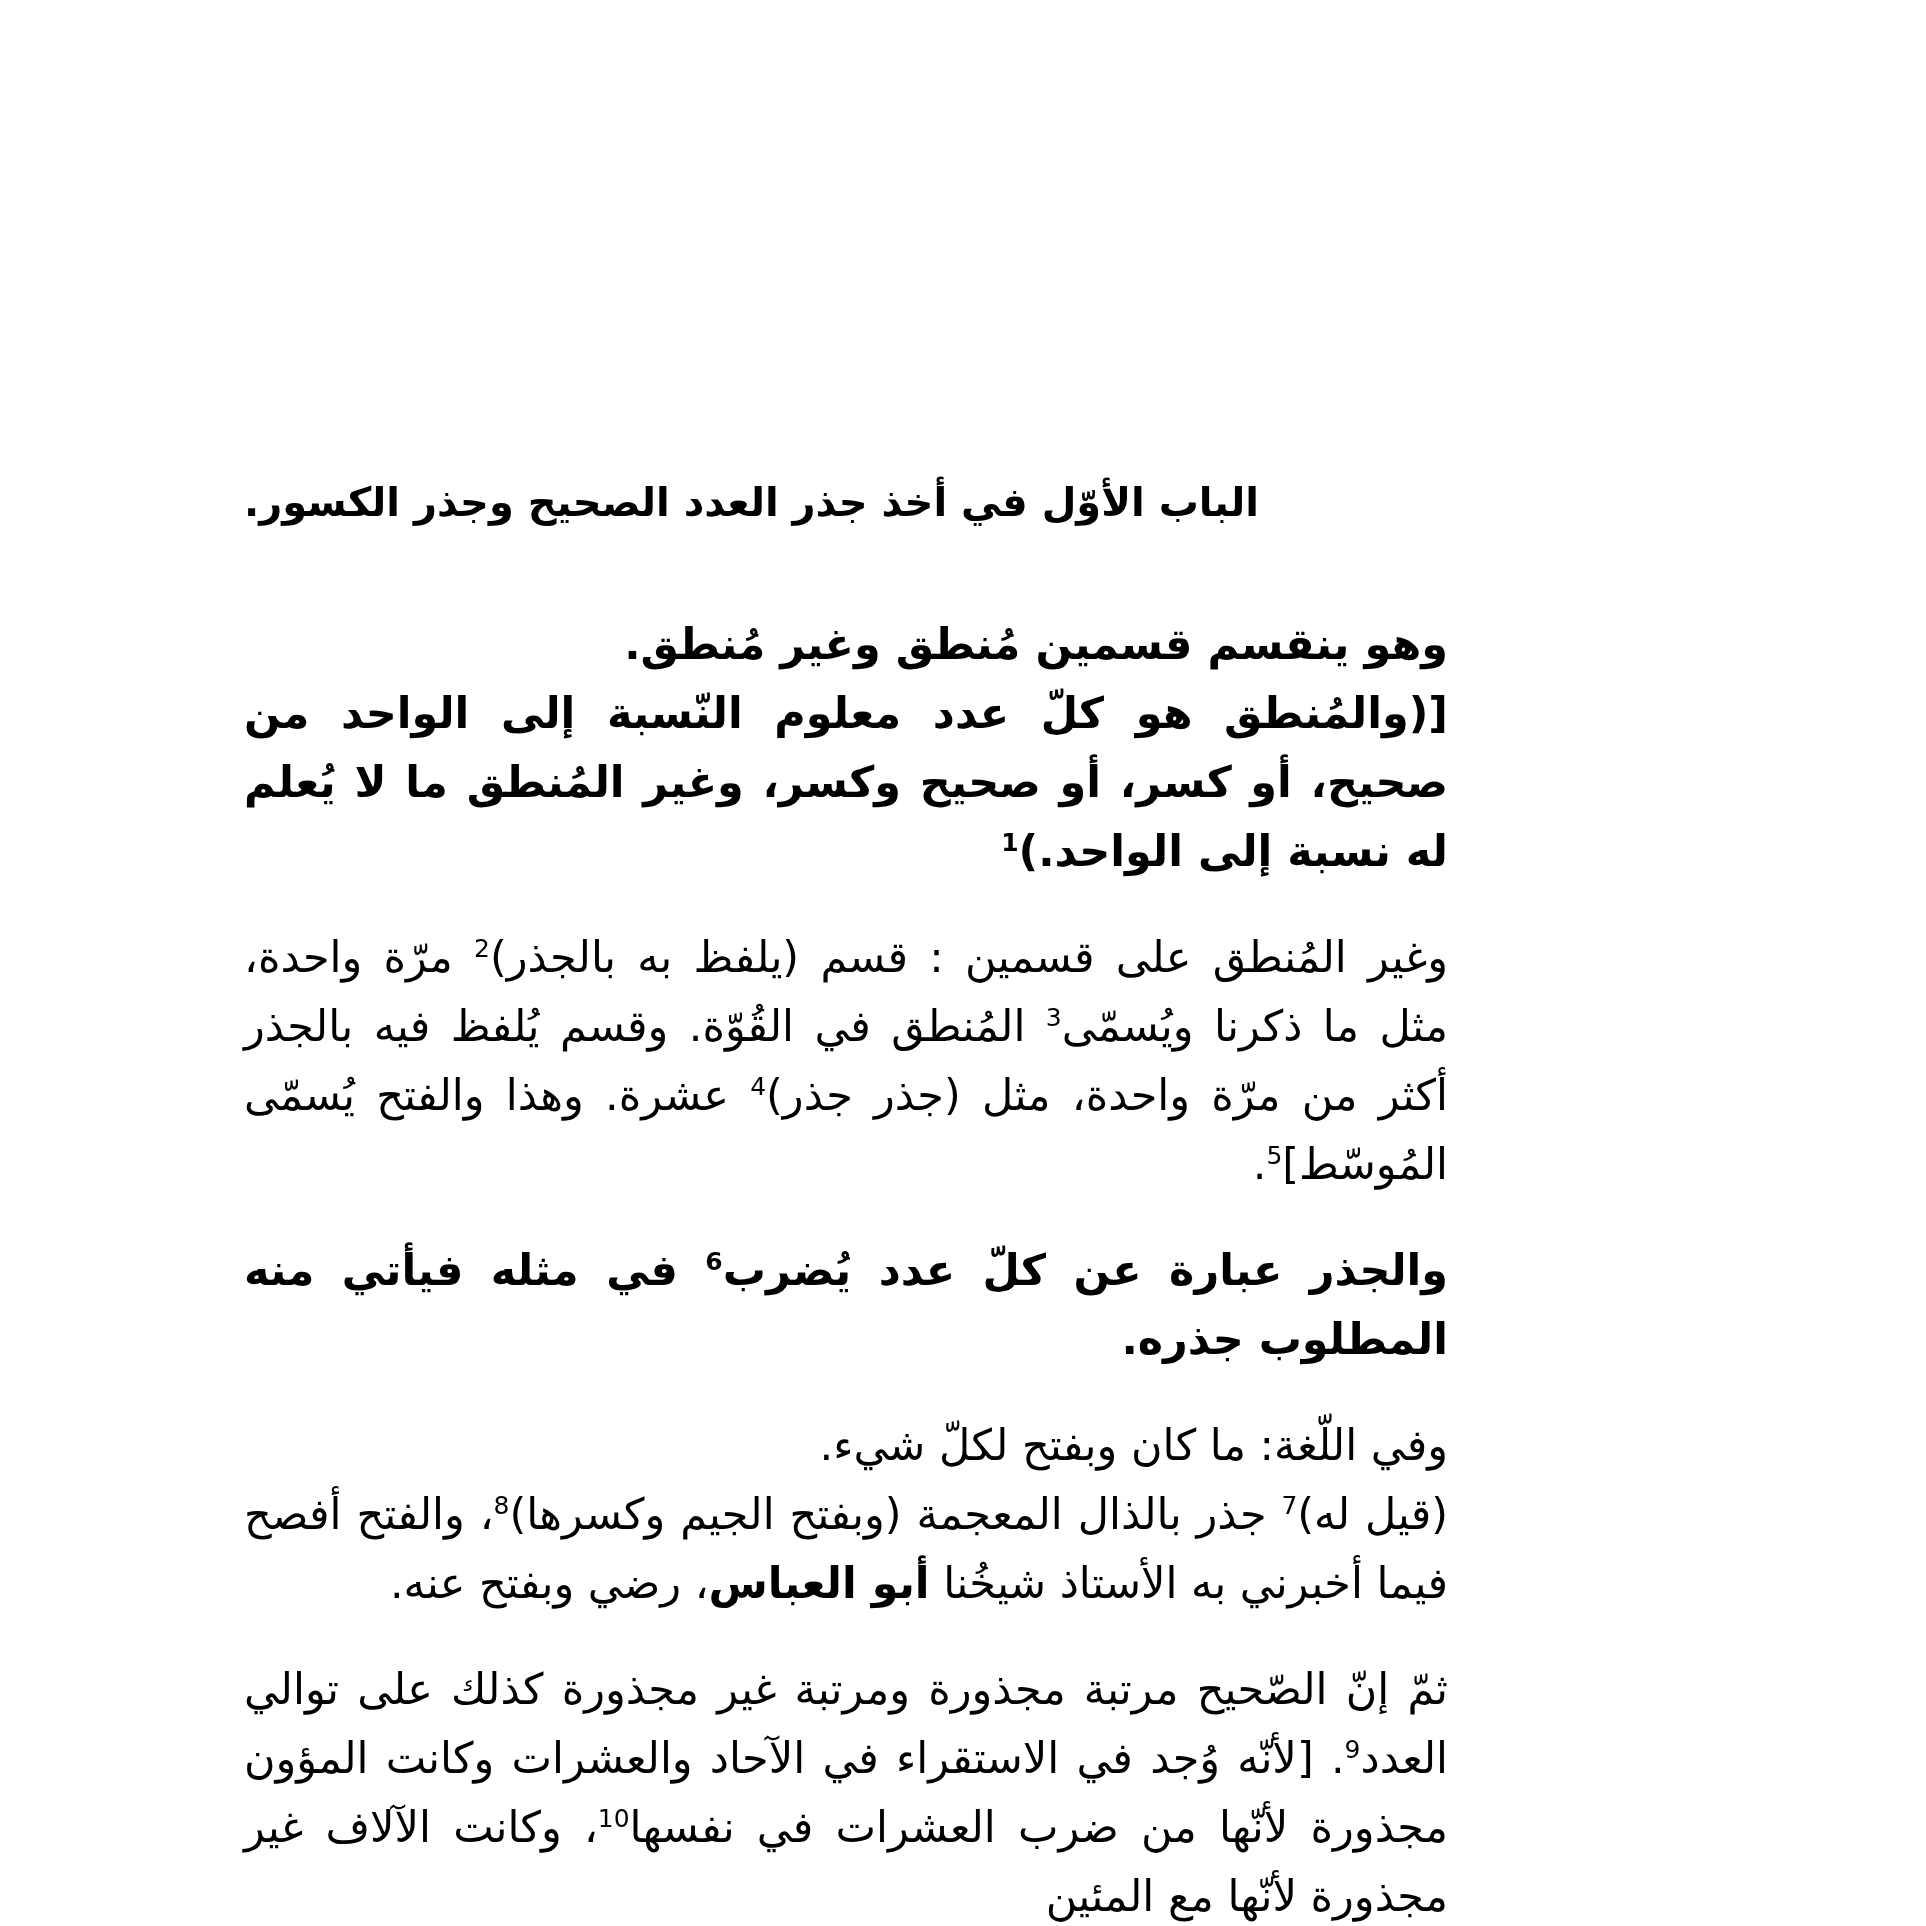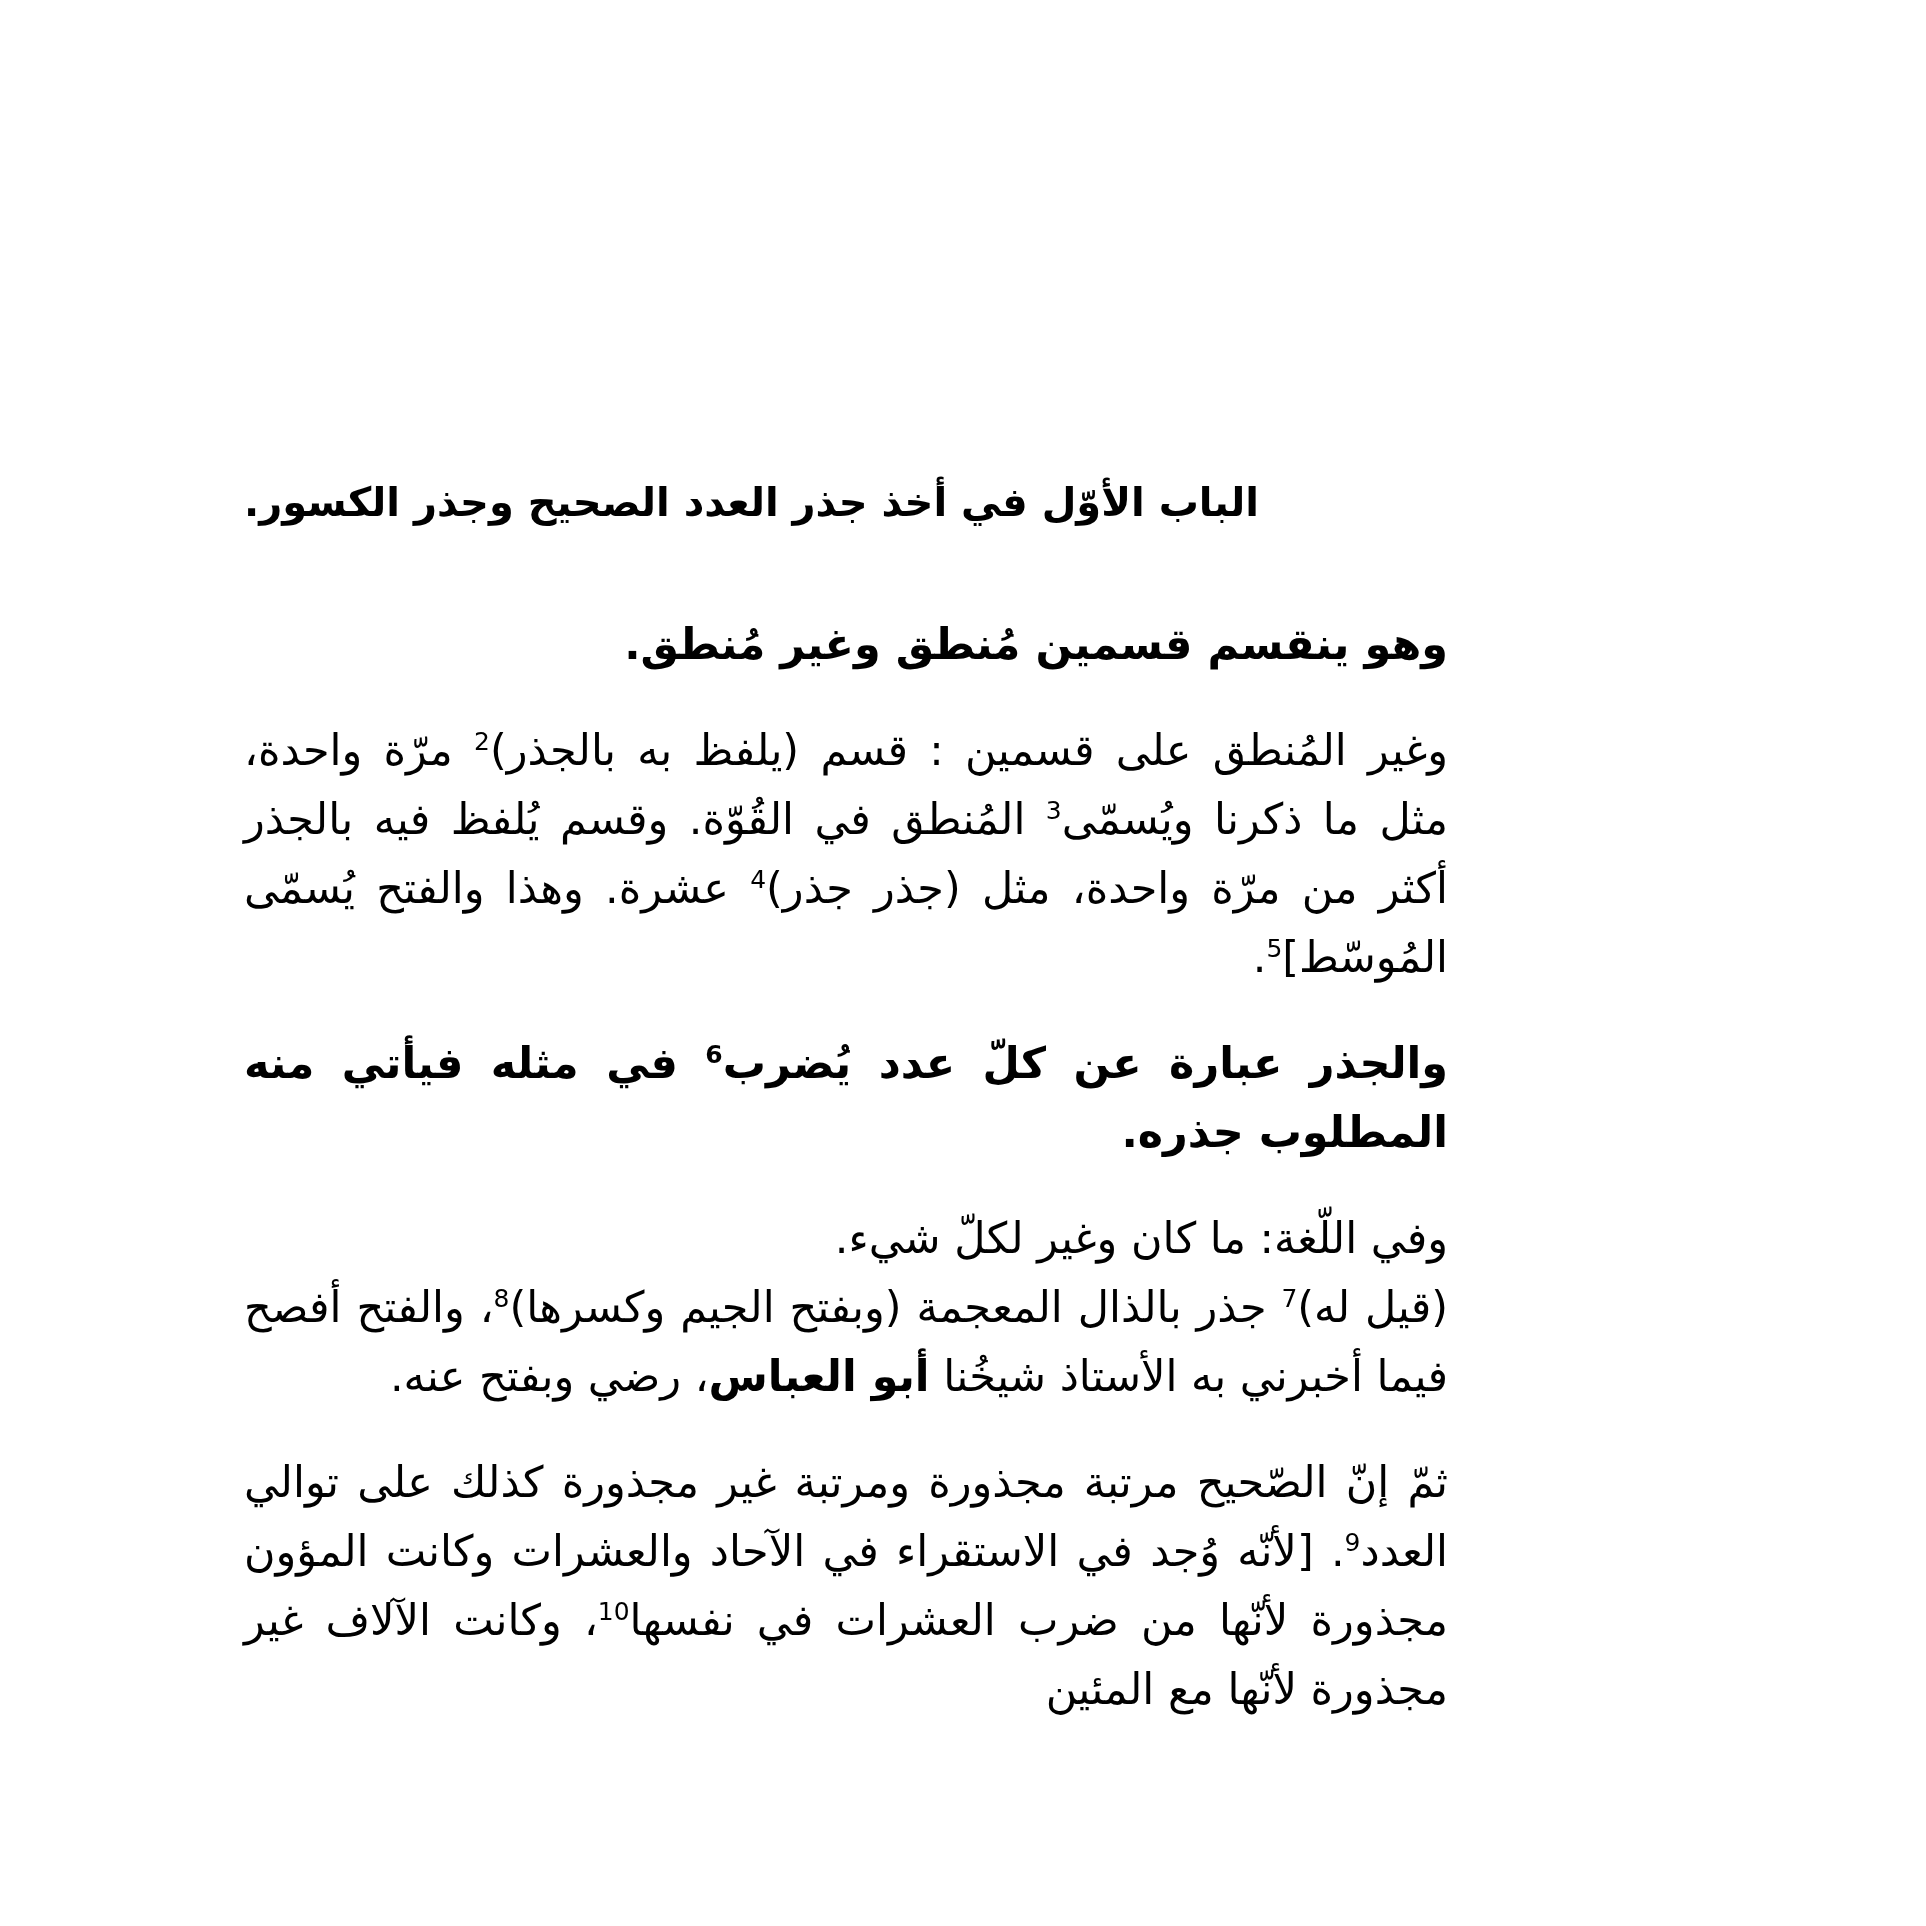--- a/index.html
+++ b/index.html
@@ -41,22 +41,23 @@
 </style>
 </head>
 <body>
 
 <div class="page">
   <div class="content">
     <h1 class="title">الباب الأوّل في أخذ جذر العدد الصحيح وجذر الكسور.</h1>
 
     <div id="body-paragraphs">
         <p class="body-par b tight"><span>وهو ينقسم قسمين مُنطق وغير مُنطق.</span></p>
+        <p class="body-par b tight"><span>[(والمُنطق هو كلّ عدد معلوم النّسبة إلى الواحد من صحيح، أو كسر، أو صحيح وكسر، وغير المُنطق ما لا يُعلم له نسبة إلى الواحد.)</span><sup>1</sup></p>
         <p class="body-par gap"><span>وغير المُنطق على قسمين : قسم (يلفظ به بالجذر)</span><sup>2</sup><span> مرّة واحدة، مثل ما ذكرنا ويُسمّى</span><sup>3</sup><span> المُنطق في القُوّة. وقسم يُلفظ فيه بالجذر أكثر من مرّة واحدة، مثل (جذر جذر)</span><sup>4</sup><span> عشرة. وهذا والفتح يُسمّى المُوسّط]</span><sup>5</sup><span>.</span></p>
         <p class="body-par b gap"><span>والجذر عبارة عن كلّ عدد يُضرب</span><sup>6</sup><span> في مثله فيأتي منه المطلوب جذره.</span></p>
-        <p class="body-par gap"><span>وفي اللّغة: ما كان وغير لكلّ شيء.</span></p>
+        <p class="body-par gap"><span>وفي اللّغة: ما كان وبفتح لكلّ شيء.</span></p>
         <p class="body-par tight"><span>(قيل له)</span><sup>7</sup><span> جذر بالذال المعجمة (وبفتح الجيم وكسرها)</span><sup>8</sup><span>، والفتح أفصح فيما أخبرني به الأستاذ شيخُنا </span><span class="b">أبو العباس</span><span>، رضي وبفتح عنه.</span></p>
         <p class="body-par gap"><span>ثمّ إنّ الصّحيح مرتبة مجذورة ومرتبة غير مجذورة كذلك على توالي العدد</span><sup>9</sup><span>. [لأنّه وُجد في الاستقراء في الآحاد والعشرات وكانت المؤون مجذورة لأنّها من ضرب العشرات في نفسها</span><sup>10</sup><span>، وكانت الآلاف غير مجذورة لأنّها مع المئين</span></p>
       </div>
 
   </div>
 </div>
 
 
 </body></html>

